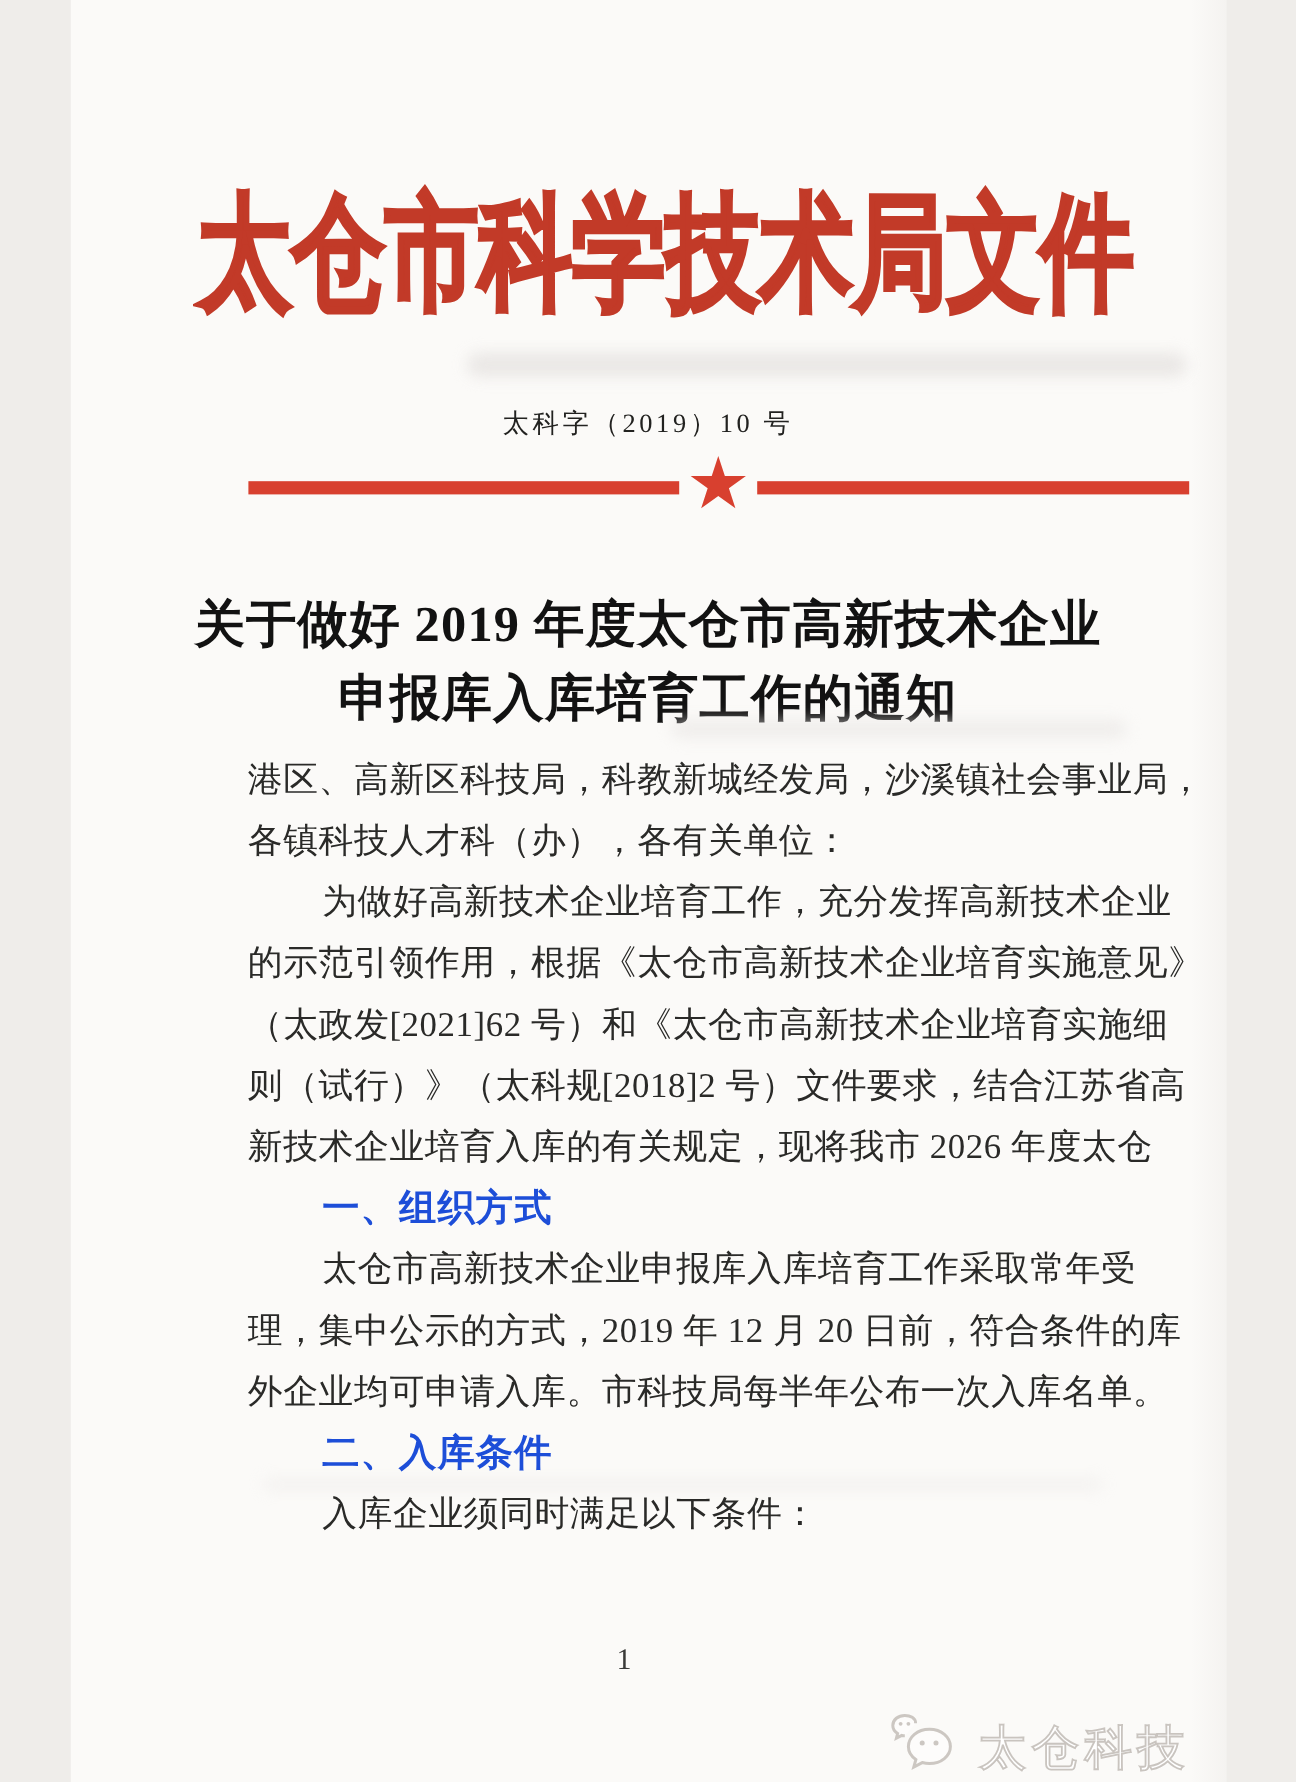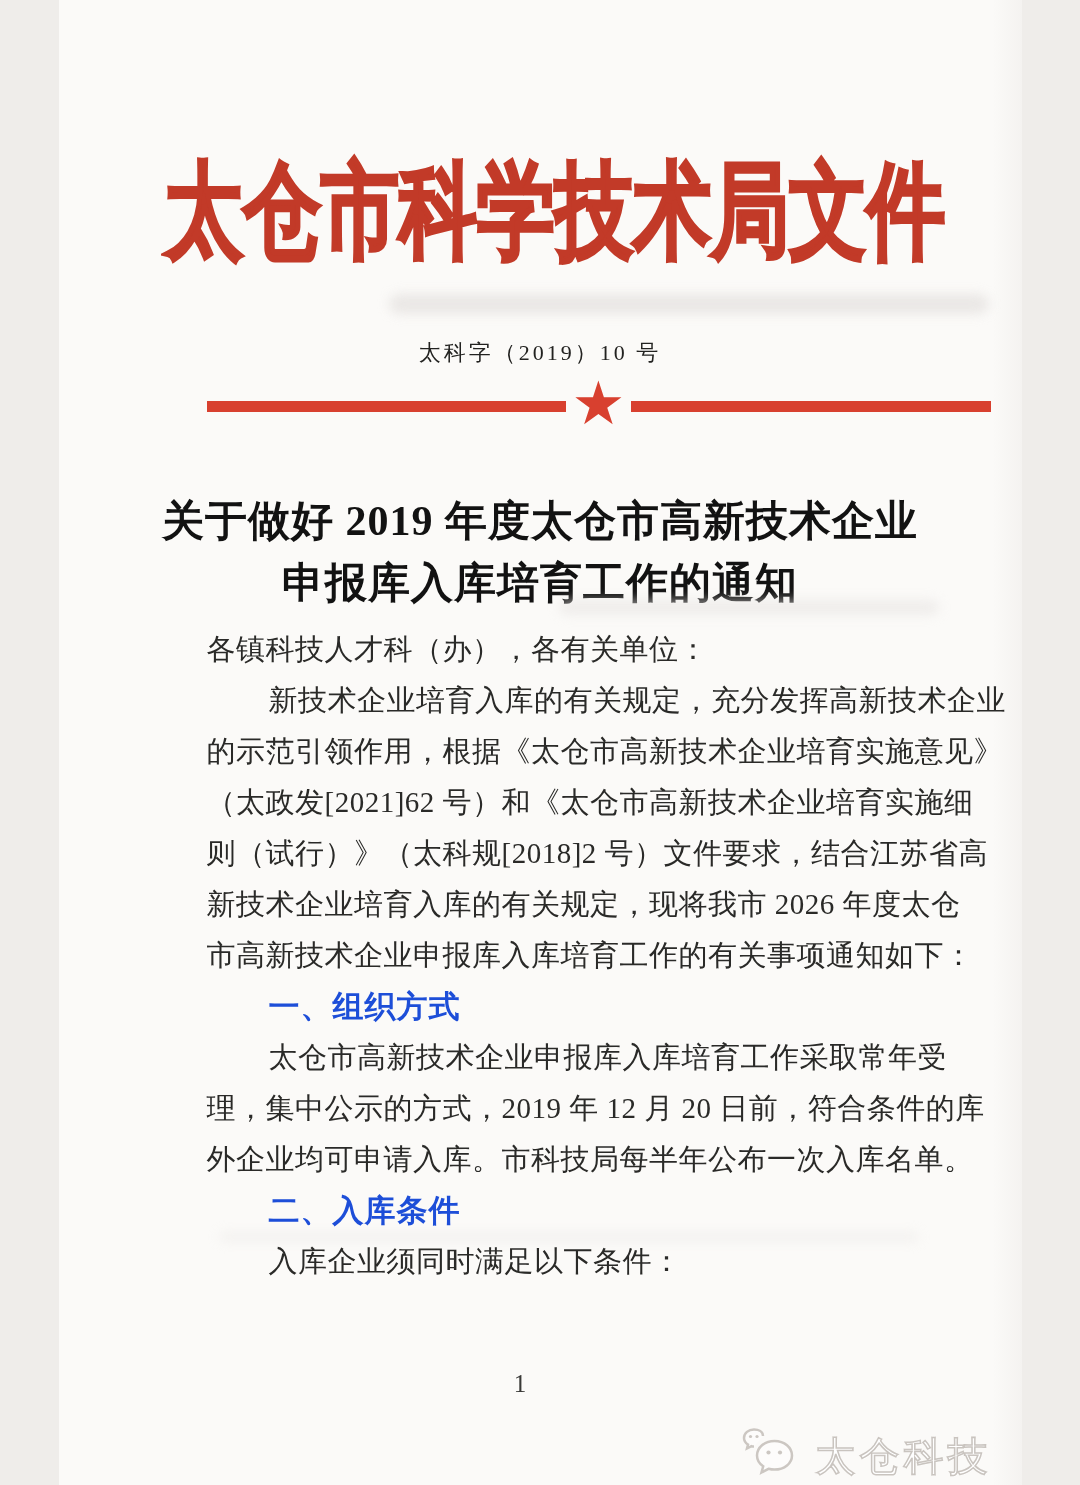--- a/index.html
+++ b/index.html
@@ -177,27 +177,27 @@
 
   <div class="doc-title">
     <div>关于做好 2019 年度太仓市高新技术企业</div>
     <div>申报库入库培育工作的通知</div>
   </div>
 
   <div class="smudge smudge-2"></div>
   <div class="smudge smudge-3"></div>
 
   <div class="body" id="body-lines">
+      <div class="body-line">港区、高新区科技局，科教新城经发局，沙溪镇社会事业局，</div>
       <div class="body-line">各镇科技人才科（办），各有关单位：</div>
-      <div class="body-line indent">新技术企业培育入库的有关规定，充分发挥高新技术企业</div>
+      <div class="body-line indent">为做好高新技术企业培育工作，充分发挥高新技术企业</div>
       <div class="body-line">的示范引领作用，根据《太仓市高新技术企业培育实施意见》</div>
       <div class="body-line">（太政发[2021]62 号）和《太仓市高新技术企业培育实施细</div>
       <div class="body-line">则（试行）》（太科规[2018]2 号）文件要求，结合江苏省高</div>
       <div class="body-line">新技术企业培育入库的有关规定，现将我市 2026 年度太仓</div>
-      <div class="body-line">市高新技术企业申报库入库培育工作的有关事项通知如下：</div>
       <div class="body-line indent bold-heading">一、组织方式</div>
       <div class="body-line indent">太仓市高新技术企业申报库入库培育工作采取常年受</div>
       <div class="body-line">理，集中公示的方式，2019 年 12 月 20 日前，符合条件的库</div>
       <div class="body-line">外企业均可申请入库。市科技局每半年公布一次入库名单。</div>
       <div class="body-line indent bold-heading">二、入库条件</div>
       <div class="body-line indent">入库企业须同时满足以下条件：</div>
     </div>
 
   <div class="page-number">1</div>
 

